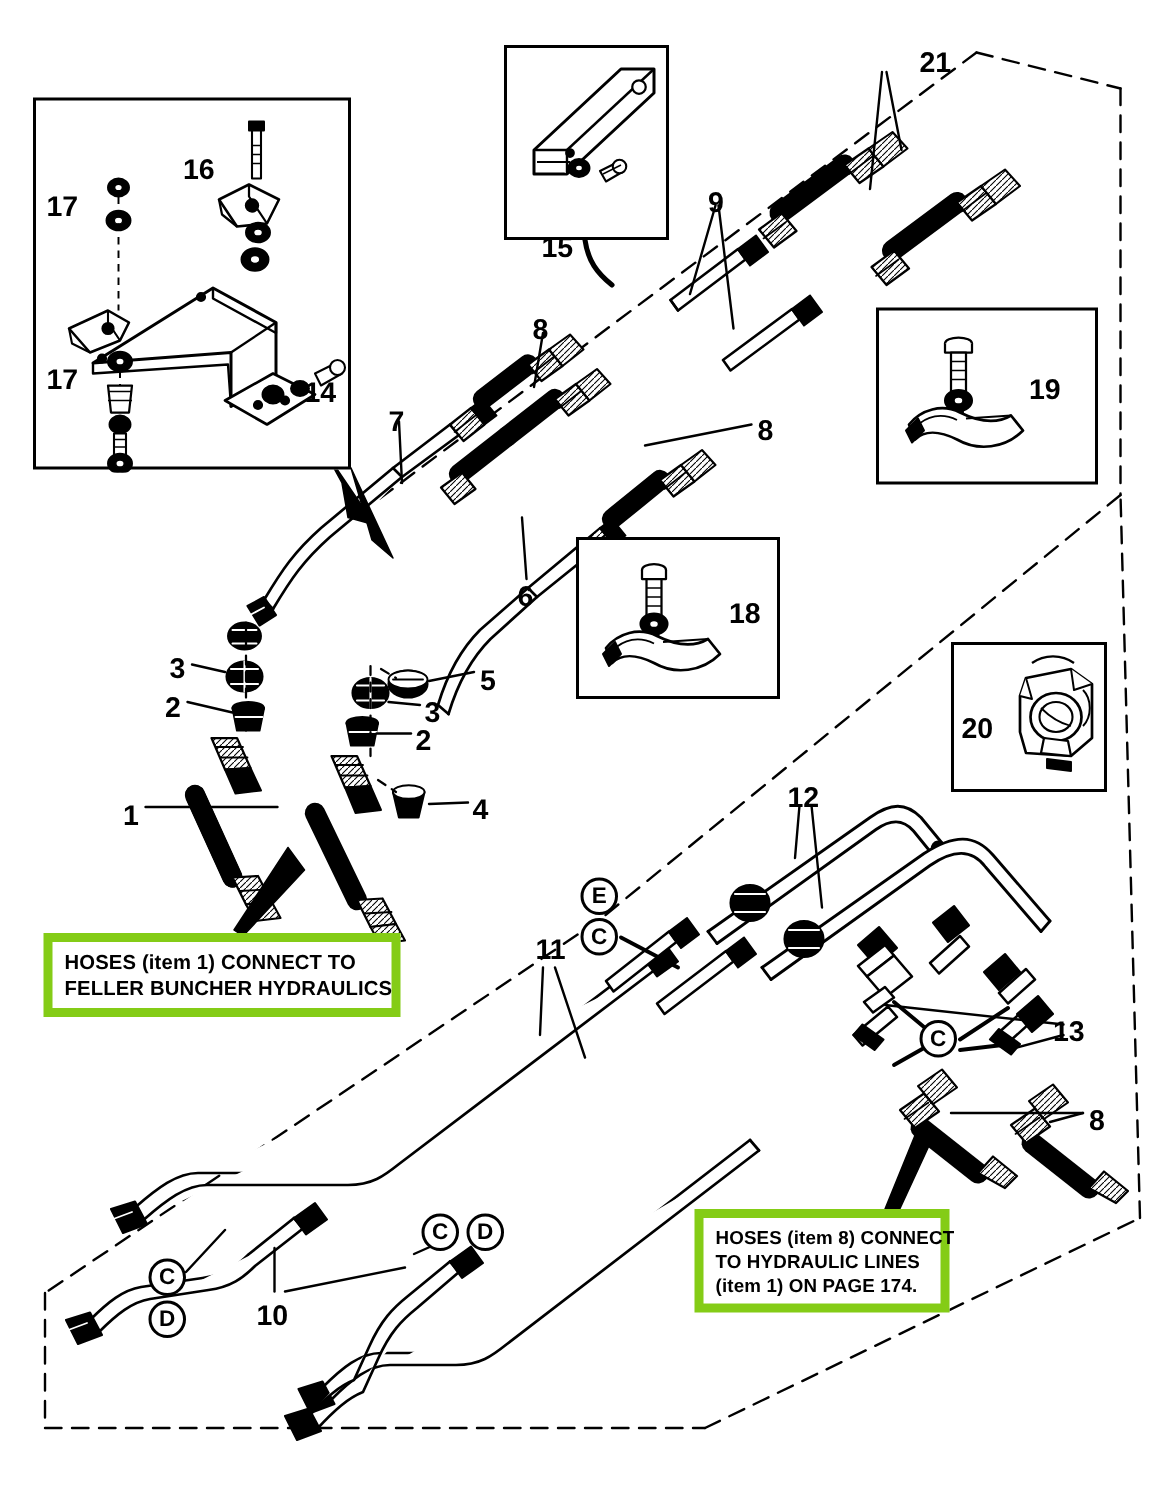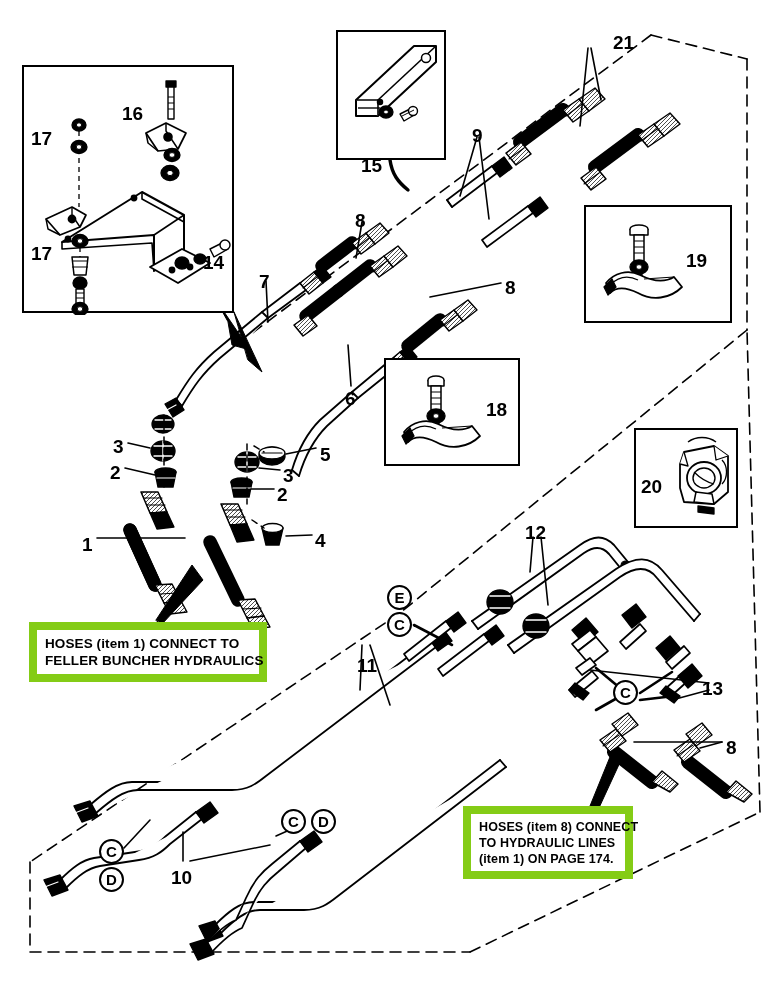--- a/index.html
+++ b/index.html
@@ -8,21 +8,21 @@
     width:772px;height:1000px;position:relative;overflow:hidden;
     font-family:"Liberation Sans", sans-serif;
     color:#000;
   }
   #sheet{position:absolute;left:0;top:0;width:772px;height:1000px;}
   svg#art{position:absolute;left:0;top:0;width:772px;height:1000px;}
 
   
   .note-box{
     position:absolute;
-    border:8px solid #84cc16;
+    border:6px solid #84cc16;
     background:#fff;
     box-sizing:border-box;
     padding:5px 7px 4px 8px;
     font-weight:bold;
     line-height:1.28;
     letter-spacing:0.1px;
   }
   .note-box div{white-space:nowrap;}
   #note-hoses-1{left:29px;top:622px;width:238px;font-size:13.5px;}
   #note-hoses-8{left:463px;top:806px;width:170px;font-size:12.5px;}
@@ -607,21 +607,21 @@
       <div class="lbl" style="left: 283px; top: 466px;">3</div>
       <div class="lbl" style="left: 315px; top: 531px;">4</div>
       <div class="lbl" style="left: 320px; top: 445px;">5</div>
       <div class="lbl" style="left: 345px; top: 389px;">6</div>
       <div class="lbl" style="left: 259px; top: 272px;">7</div>
       <div class="lbl" style="left: 355px; top: 211px;">8</div>
       <div class="lbl" style="left: 505px; top: 278px;">8</div>
       <div class="lbl" style="left: 726px; top: 738px;">8</div>
       <div class="lbl" style="left: 472px; top: 126px;">9</div>
       <div class="lbl" style="left: 171px; top: 868px;">10</div>
-      <div class="lbl" style="left: 357px; top: 656px;">11</div>
+      <div class="lbl" style="left: 357px; top: 624px;">11</div>
       <div class="lbl" style="left: 525px; top: 523px;">12</div>
       <div class="lbl" style="left: 702px; top: 679px;">13</div>
       <div class="lbl" style="left: 155px; top: 253px; padding-left: 48px;">14</div>
       <div class="lbl" style="left: 347px; top: 156px; margin-left: 14px;">15</div>
       <div class="lbl" style="left: 122px; top: 104px;">16</div>
       <div class="lbl" style="left: 31px; top: 129px;">17</div>
       <div class="lbl" style="left: 31px; top: 244px;">17</div>
       <div class="lbl" style="left: 486px; top: 400px;">18</div>
       <div class="lbl" style="left: 686px; top: 251px;">19</div>
       <div class="lbl" style="left: 641px; top: 477px;">20</div>

